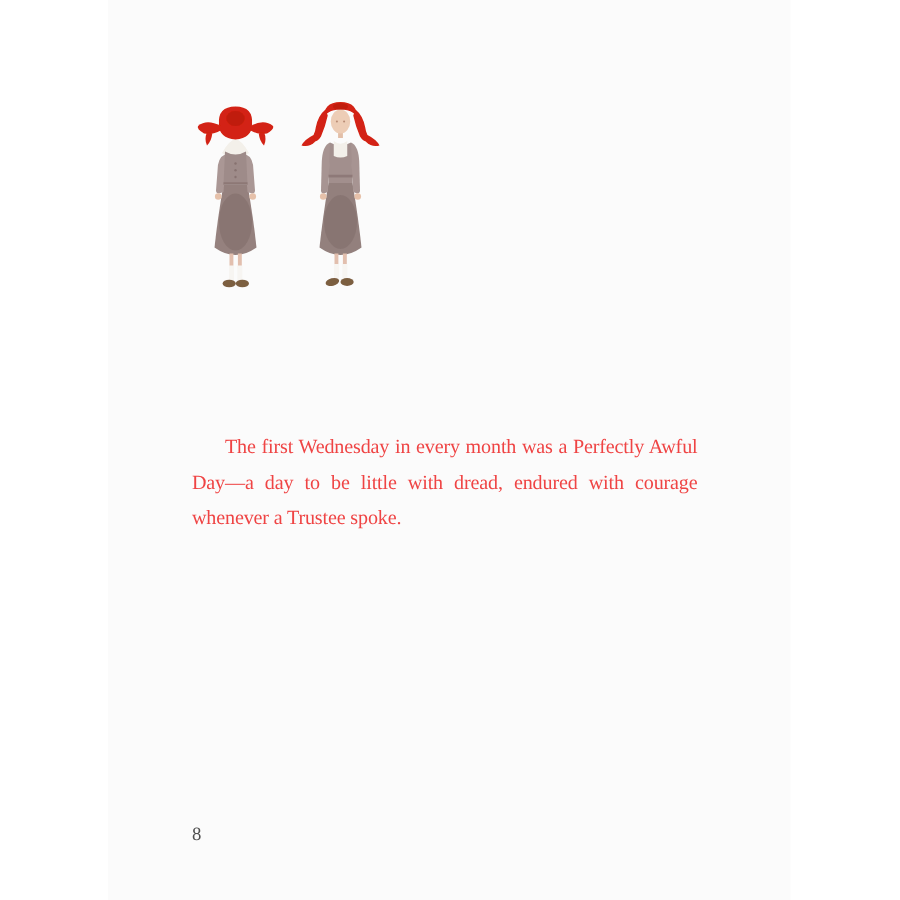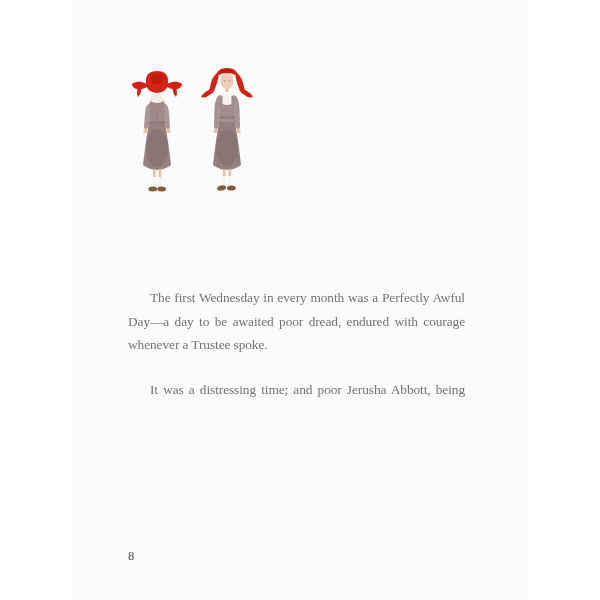--- a/index.html
+++ b/index.html
@@ -13,21 +13,21 @@
     background:#fbfbfb;
   }
   .illustration{
     position:absolute;left:128px;top:64px;width:130px;height:132px;
   }
   .girl{position:absolute;top:0;}
   .girl.back{left:0;top:2px;}
   .girl.front{left:69px;top:0;}
   .text-block{
     position:absolute;left:128px;top:286px;width:337px;
-    font-size:13.4px;line-height:23.7px;color:#737373;
+    font-size:13.4px;line-height:23.7px;color:#ef4444;
     letter-spacing:-0.1px;
   }
   .line{
     text-align:justify;
     text-align-last:justify;
     white-space:normal;
   }
   .line.no-just{text-align:left;text-align-last:left;}
   .line.indent{text-indent:22px;}
   .para2{margin-top:21px;}
@@ -121,21 +121,18 @@
       <path d="M12,26 Q6,29 4,33 Q9,34.5 13,30.5 Z" fill="#d32112"></path>
       <path d="M48,26 Q54,29 56,33 Q51,34.5 47,30.5 Z" fill="#d32112"></path>
       <ellipse cx="30" cy="7" rx="5" ry="2.2" fill="#a81605" opacity="0.4"></ellipse>
     </g>
   </svg>
 </div>
 
 <div class="text-block">
   <div>
     <div class="line indent">The first Wednesday in every month was a Perfectly Awful</div>
-    <div class="line">Day—a day to be awaited poor dread, endured with courage</div>
+    <div class="line">Day—a day to be little with dread, endured with courage</div>
     <div class="line no-just">whenever a Trustee spoke.</div>
-  </div>
-  <div class="para2">
-    <div class="line indent">It was a distressing time; and poor Jerusha Abbott, being</div>
   </div>
 </div>
 
 <div class="page-number">8</div>
 
 </body></html>

